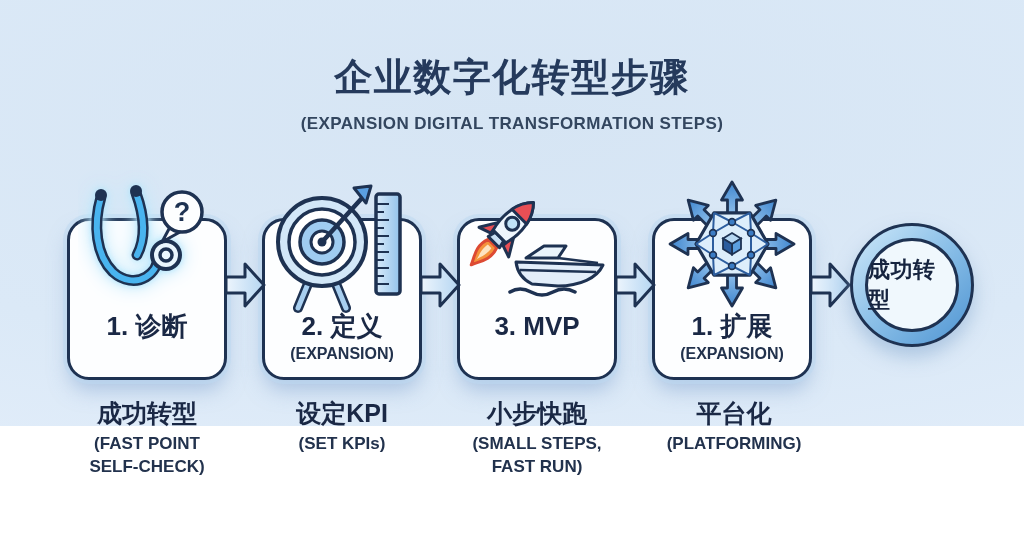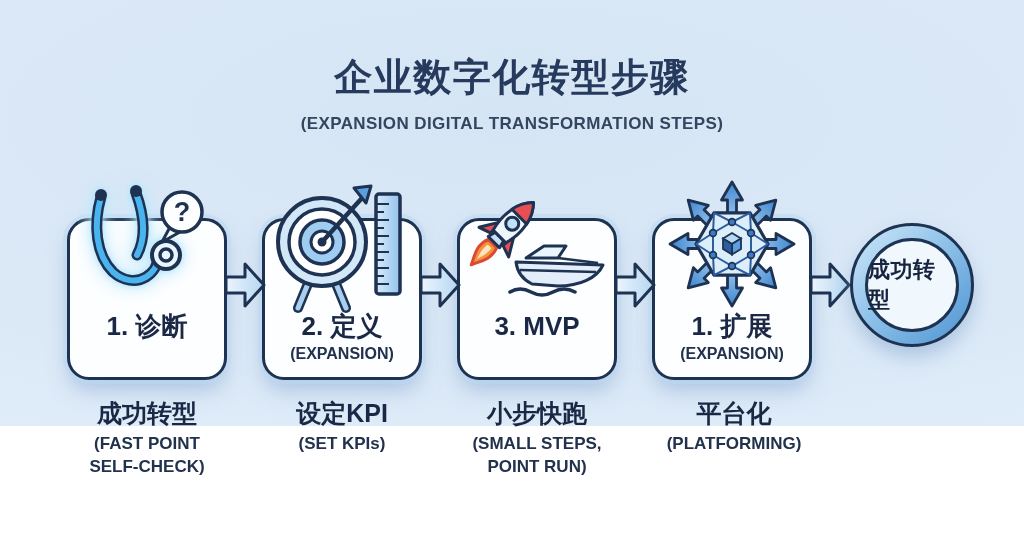--- a/index.html
+++ b/index.html
@@ -238,21 +238,21 @@
     <div class="cap-en">(FAST POINT
 SELF-CHECK)</div>
   </div>
   <div class="caption cap-2">
     <div class="cap-cn">设定KPI</div>
     <div class="cap-en">(SET KPIs)</div>
   </div>
   <div class="caption cap-3">
     <div class="cap-cn">小步快跑</div>
     <div class="cap-en">(SMALL STEPS,
-POINT RUN)</div>
+FAST RUN)</div>
   </div>
   <div class="caption cap-4">
     <div class="cap-cn">平台化</div>
     <div class="cap-en">(PLATFORMING)</div>
   </div>
 
   <svg class="sparkle" viewBox="0 0 38 38">
     <path d="M 19,0 C 21,12 26,17 38,19 C 26,21 21,26 19,38 C 17,26 12,21 0,19 C 12,17 17,12 19,0 Z" fill="#ffffff"></path>
   </svg>
 

